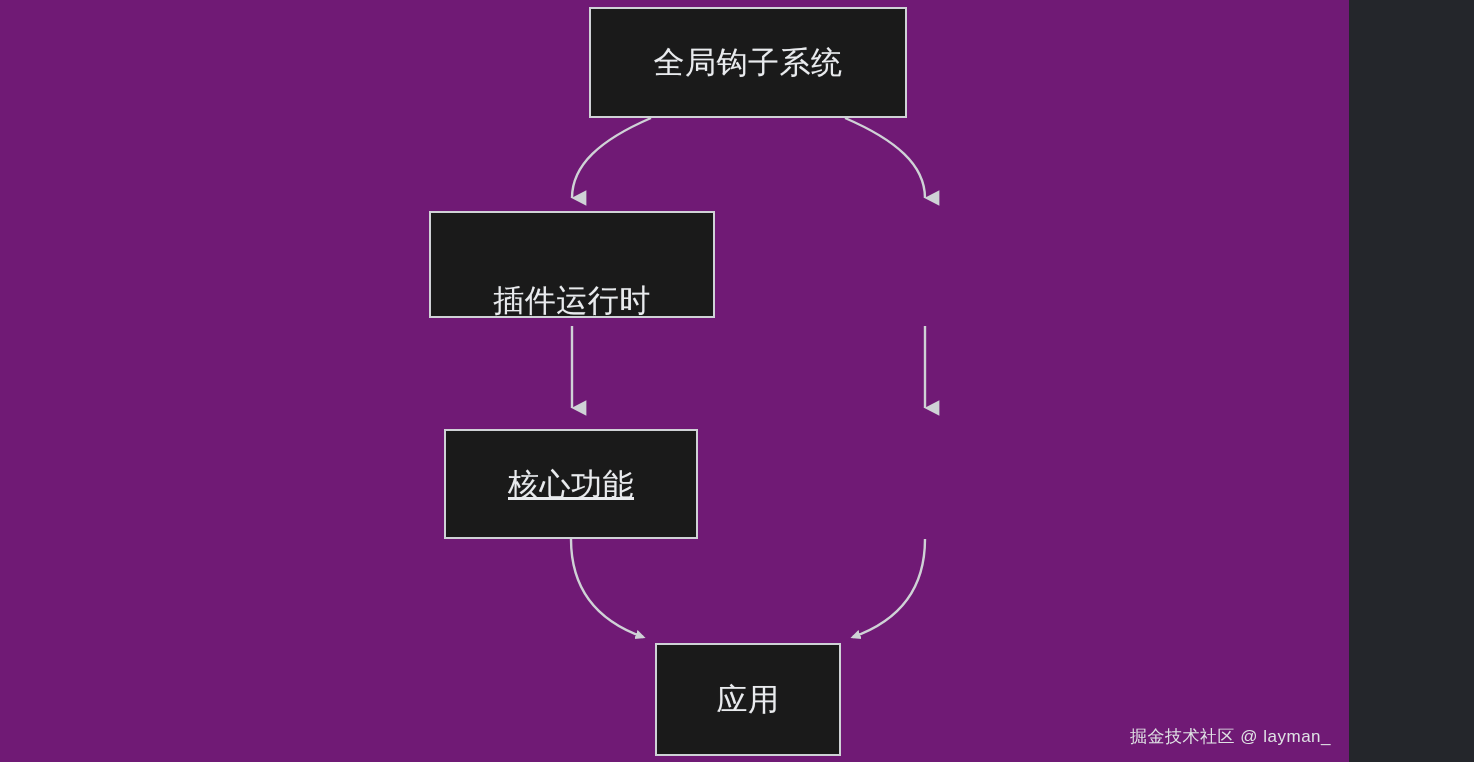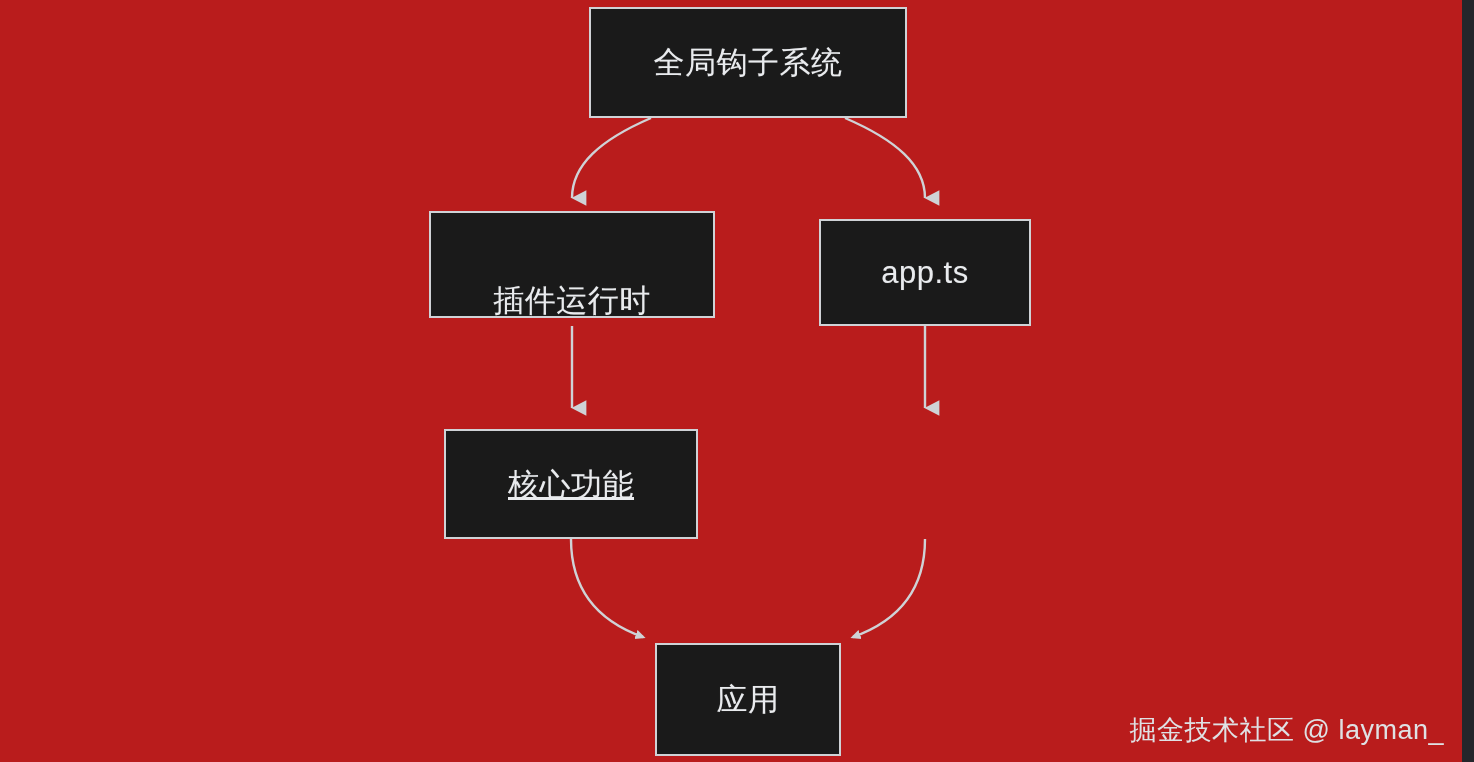--- a/index.html
+++ b/index.html
@@ -8,23 +8,23 @@
     background: #24262b;
   }
   body {
     width: 1474px;
     height: 762px;
     overflow: hidden;
     font-family: "Liberation Sans", "DejaVu Sans", sans-serif;
   }
   #canvas {
     position: relative;
-    width: 1462px;
+    width: 1349px;
     height: 762px;
-    background: #b91c1c;
+    background: #701a75;
   }
   #edges {
     position: absolute;
     left: 0;
     top: 0;
     width: 1474px;
     height: 762px;
     pointer-events: none;
   }
   .node {
@@ -81,21 +81,21 @@
     top: 616px;
     width: 186px;
     height: 113px;
     margin-top: 27px;
   }
   #watermark {
     position: absolute;
     right: 18px;
     bottom: 14px;
     color: #dfe1e4;
-    font-size: 27px;
+    font-size: 17px;
     letter-spacing: 0.5px;
     white-space: nowrap;
   }
 </style>
 </head>
 <body>
 
 <div id="canvas">
 
   <svg id="edges" viewBox="0 0 1474 762" xmlns="http://www.w3.org/2000/svg">
@@ -122,23 +122,20 @@
   </svg>
 
   <div class="node" id="node-root">
     <span class="node-label">全局钩子系统</span>
   </div>
 
   <div class="node" id="node-plugin-runtime">
     <span class="node-label">插件运行时</span>
   </div>
 
-  <div class="node" id="node-app-ts">
-    <span class="node-label">app.ts</span>
-  </div>
 
   <div class="node" id="node-core-features">
     <span class="node-label">核心功能</span>
   </div>
 
 
   <div class="node" id="node-application">
     <span class="node-label">应用</span>
   </div>
 

